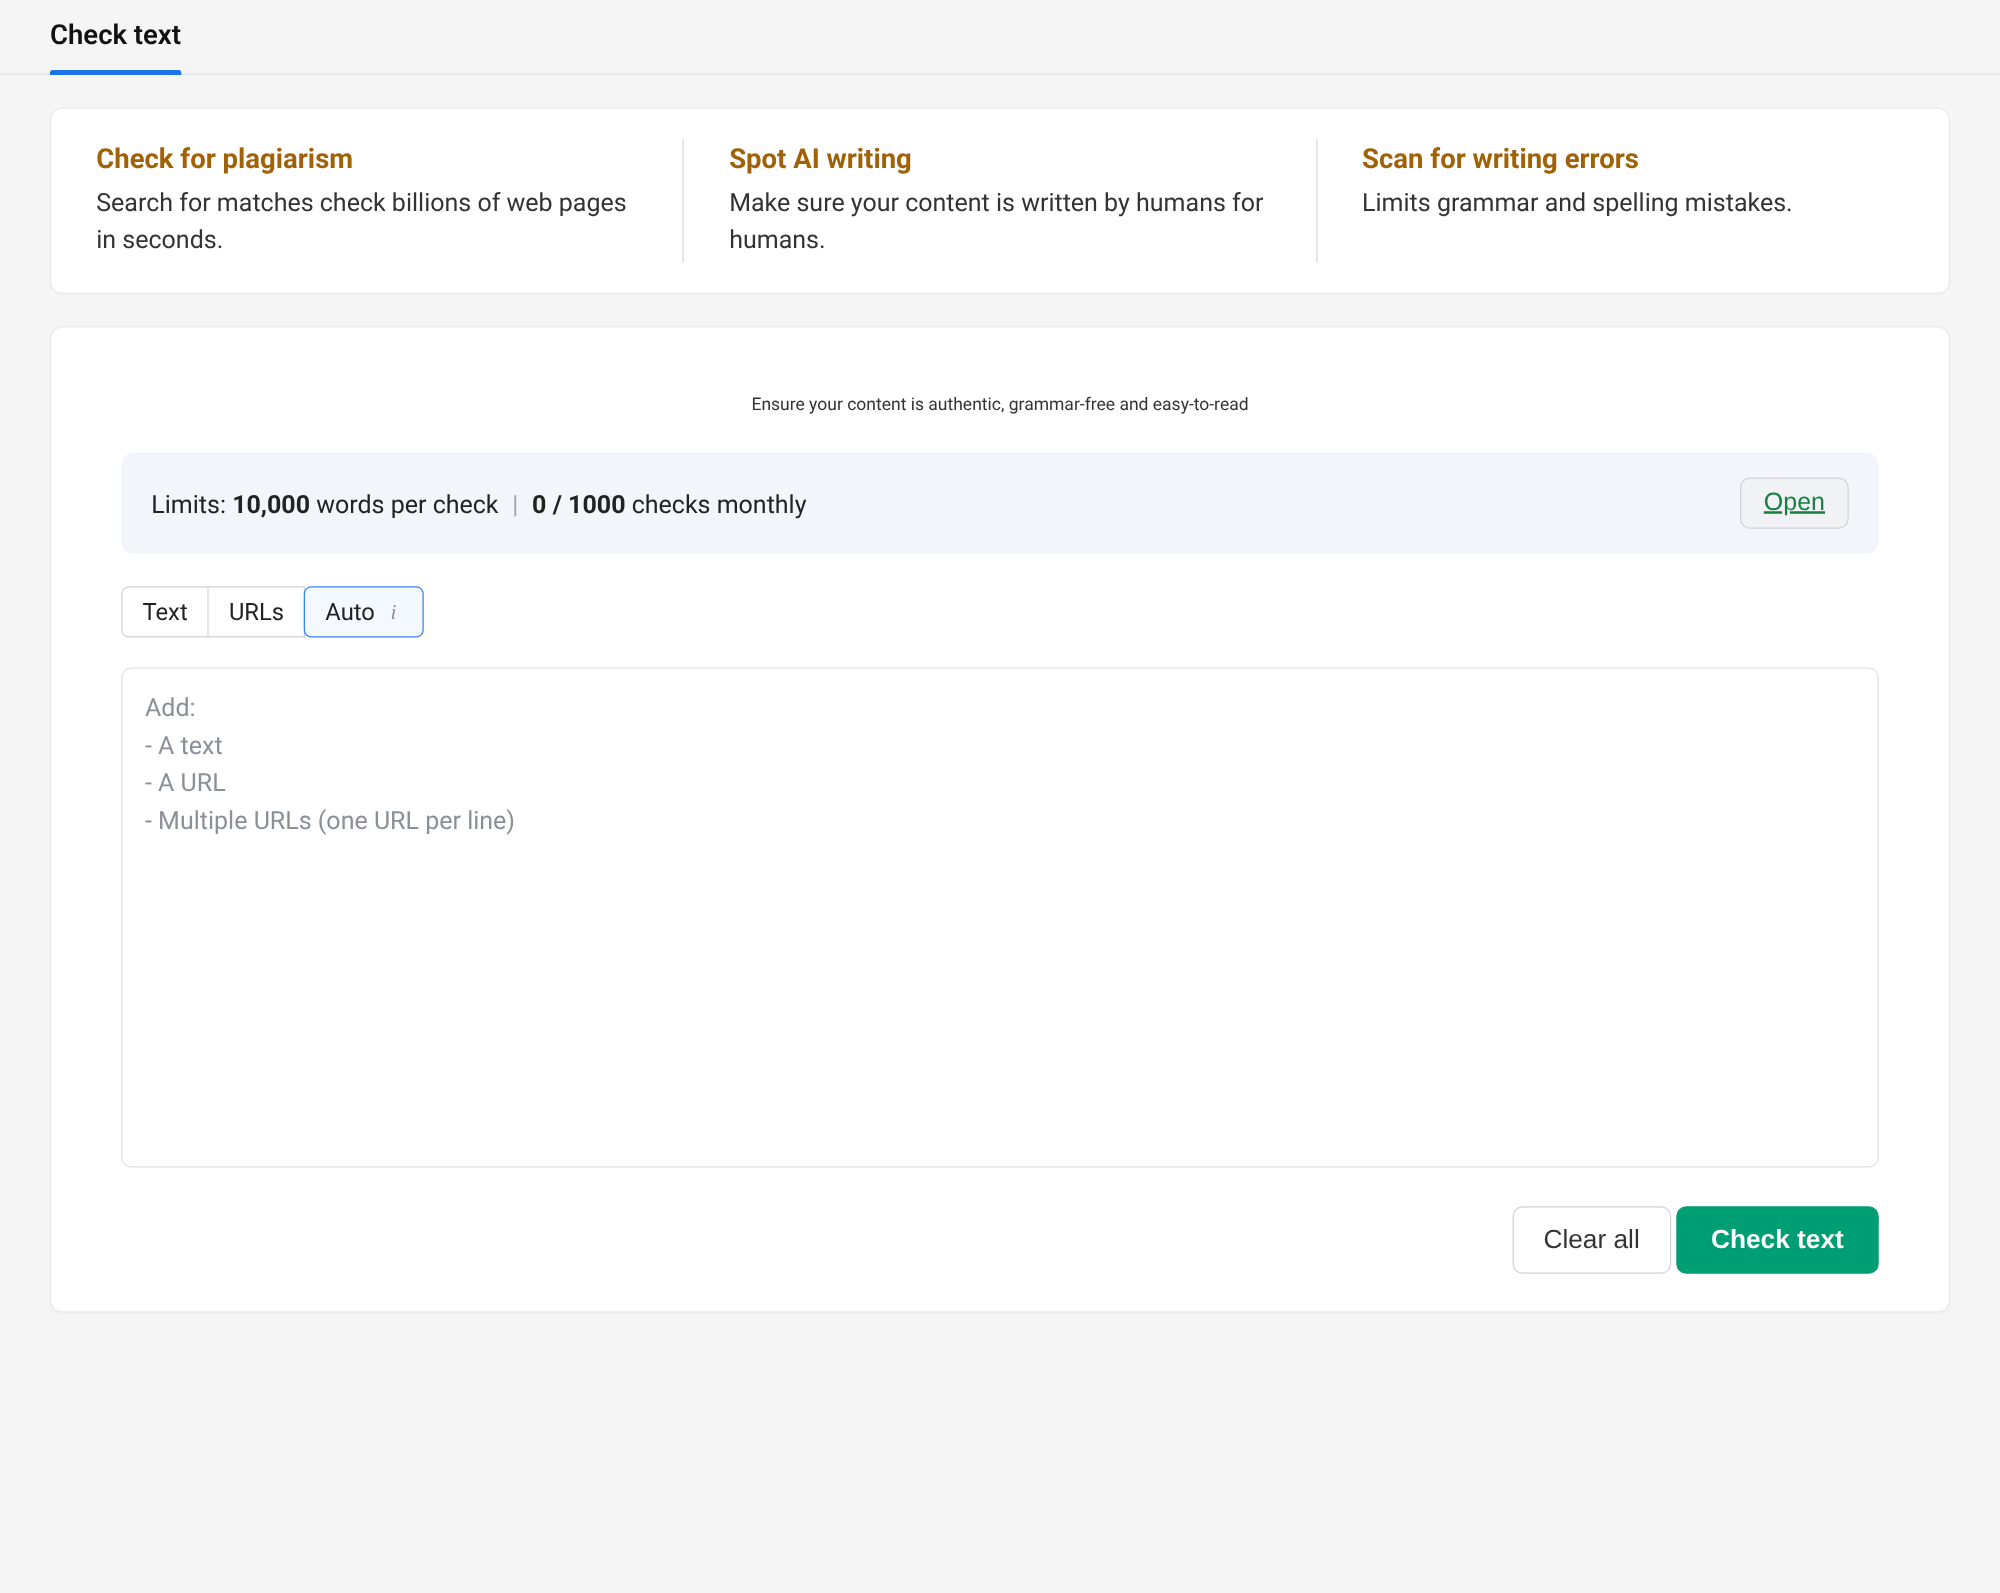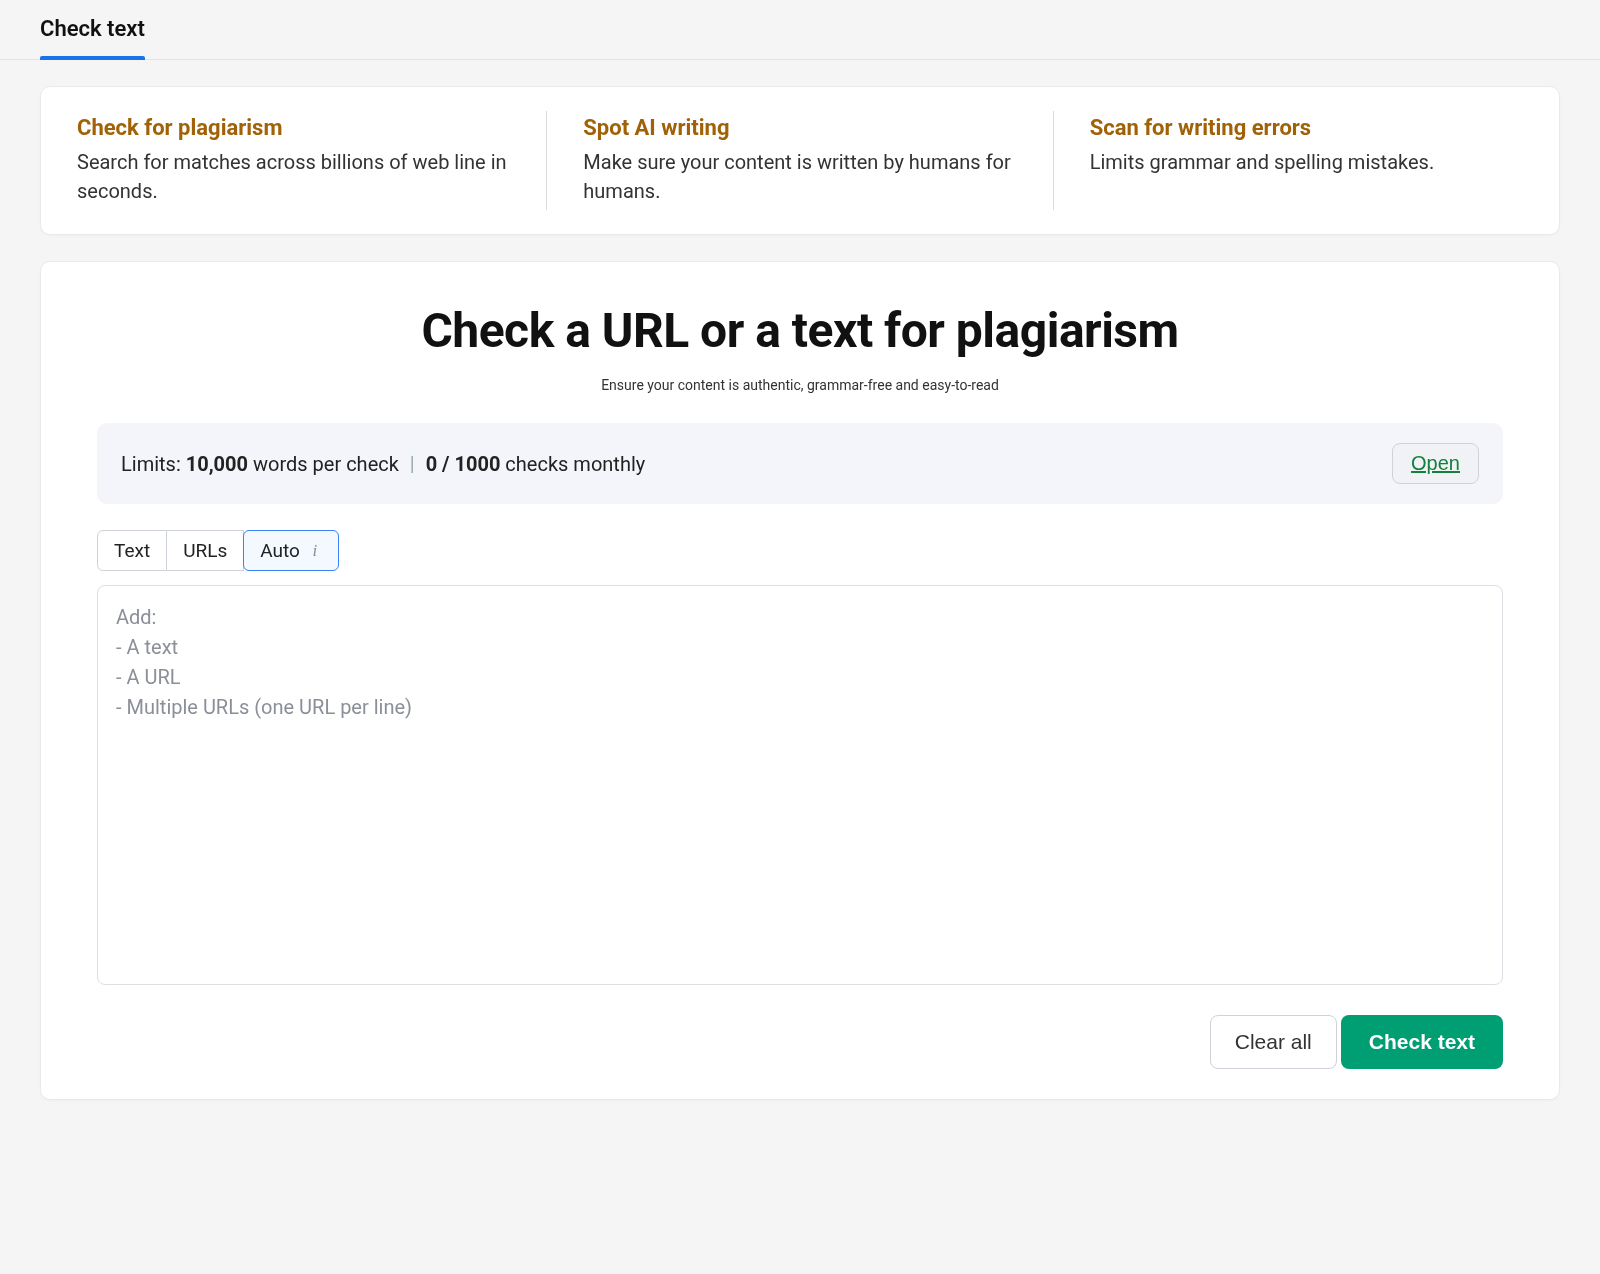--- a/index.html
+++ b/index.html
@@ -110,21 +110,21 @@
     color: #15803d;
     font-size: 20px;
     padding: 8px 18px;
     border-radius: 8px;
     cursor: pointer;
     text-decoration: underline;
   }
 
   .mode-tabs {
     display: inline-flex;
-    margin-bottom: 14px;
+    margin-bottom: 24px;
     align-items: center;
   }
   .mode-tab {
     border: 1px solid #cfd2d8;
     background: #fff;
     padding: 8px 16px;
     font-size: 19px;
     color: #222;
     cursor: pointer;
     display: flex;
@@ -198,34 +198,33 @@
 
 <div class="tabs-bar">
   <div class="tab active">Check text</div>
 </div>
 
 <div class="content-wrap">
 
   <div class="card features-card">
     <div class="feature">
       <div class="feature-title">Check for plagiarism</div>
-      <div class="feature-desc">Search for matches across billions of web line in seconds.</div>
+      <div class="feature-desc">Search for matches check billions of web pages in seconds.</div>
     </div>
     <div class="feature">
       <div class="feature-title">Spot AI writing</div>
       <div class="feature-desc">Make sure your content is written by humans for humans.</div>
     </div>
     <div class="feature">
       <div class="feature-title">Scan for writing errors</div>
       <div class="feature-desc">Limits grammar and spelling mistakes.</div>
     </div>
   </div>
 
   <div class="card main-card">
-    <h1 class="page-title">Check a URL or a text for plagiarism</h1>
     <div class="page-subtitle">Ensure your content is authentic, grammar-free and easy-to-read</div>
 
     <div class="limits-row">
       <div class="limits-text">
         <span>Limits: </span><span class="bold">10,000</span><span> words per check</span><span class="limits-divider"> | </span><span class="bold">0 / 1000</span><span> checks monthly</span>
       </div>
       <button class="open-btn">Open</button>
     </div>
 
     <div class="mode-tabs">

